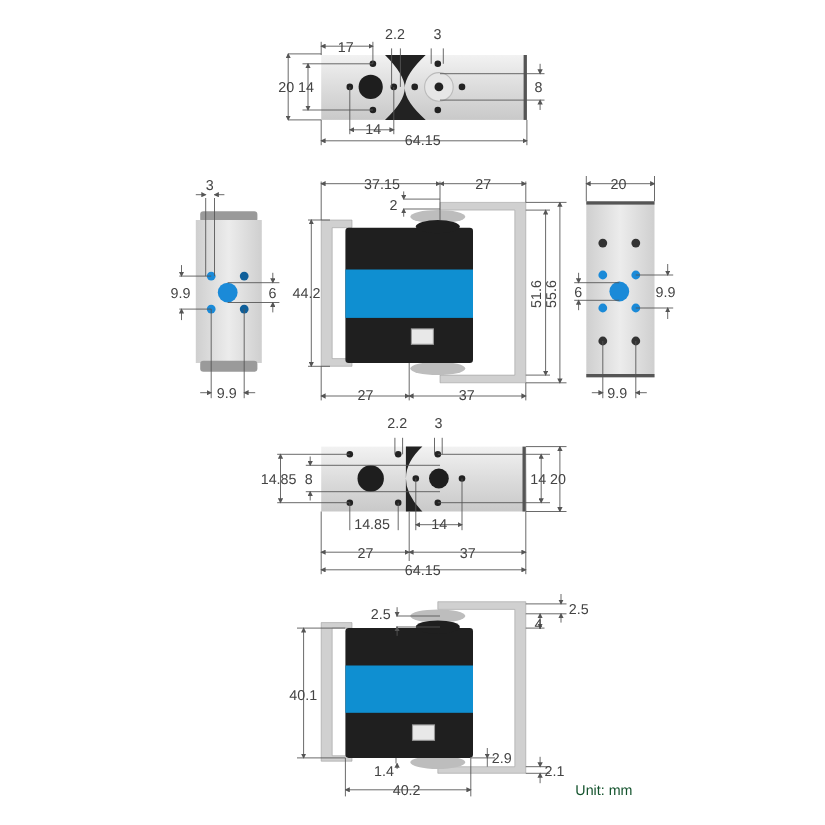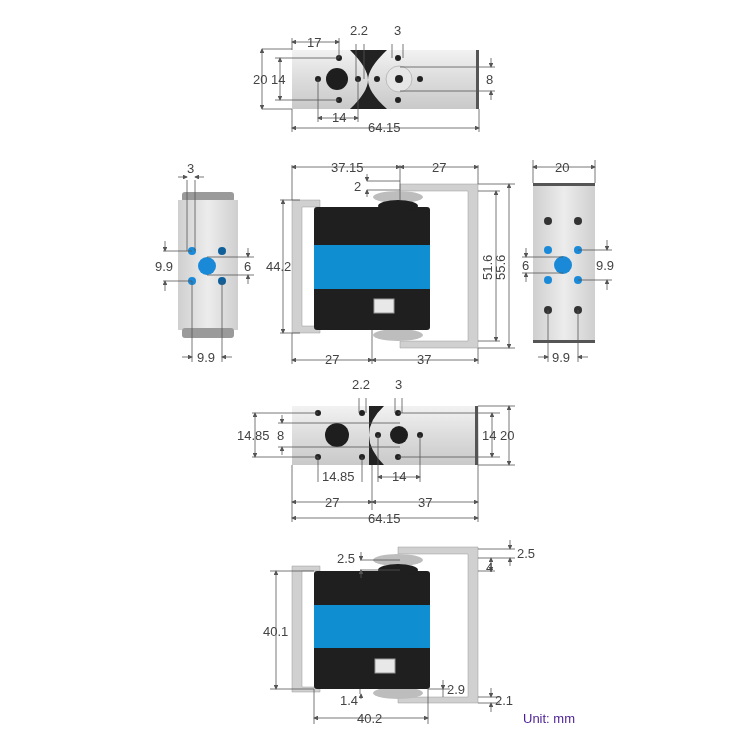--- a/index.html
+++ b/index.html
@@ -1,20 +1,20 @@
 <!DOCTYPE html>
 <html><head>
 <meta charset="utf-8">
 <style>
   html,body{margin:0;padding:0;background:#ffffff;}
   body{width:750px;height:750px;position:relative;overflow:hidden;font-family:"Liberation Sans",sans-serif;color:#444;}
   svg{position:absolute;left:0;top:0;}
   .lbl{font-family:"Liberation Sans",sans-serif;font-size:13px;fill:#444;}
   .dim{stroke:#555;stroke-width:0.8;fill:none;}
-  .unit{position:absolute;left:523px;top:711px;font-size:13px;color:#4c1d95;}
+  .unit{position:absolute;left:523px;top:711px;font-size:13px;color:#14532d;}
 </style>
 </head>
 <body>
 
 <svg width="750" height="750" viewBox="0 0 750 750">
   <defs>
     <linearGradient id="plateV" x1="0" y1="0" x2="0" y2="1">
       <stop offset="0" stop-color="#f2f2f2"></stop>
         <stop offset="0.5" stop-color="#dcdcdc"></stop>
         <stop offset="1" stop-color="#c9c9c9"></stop>

